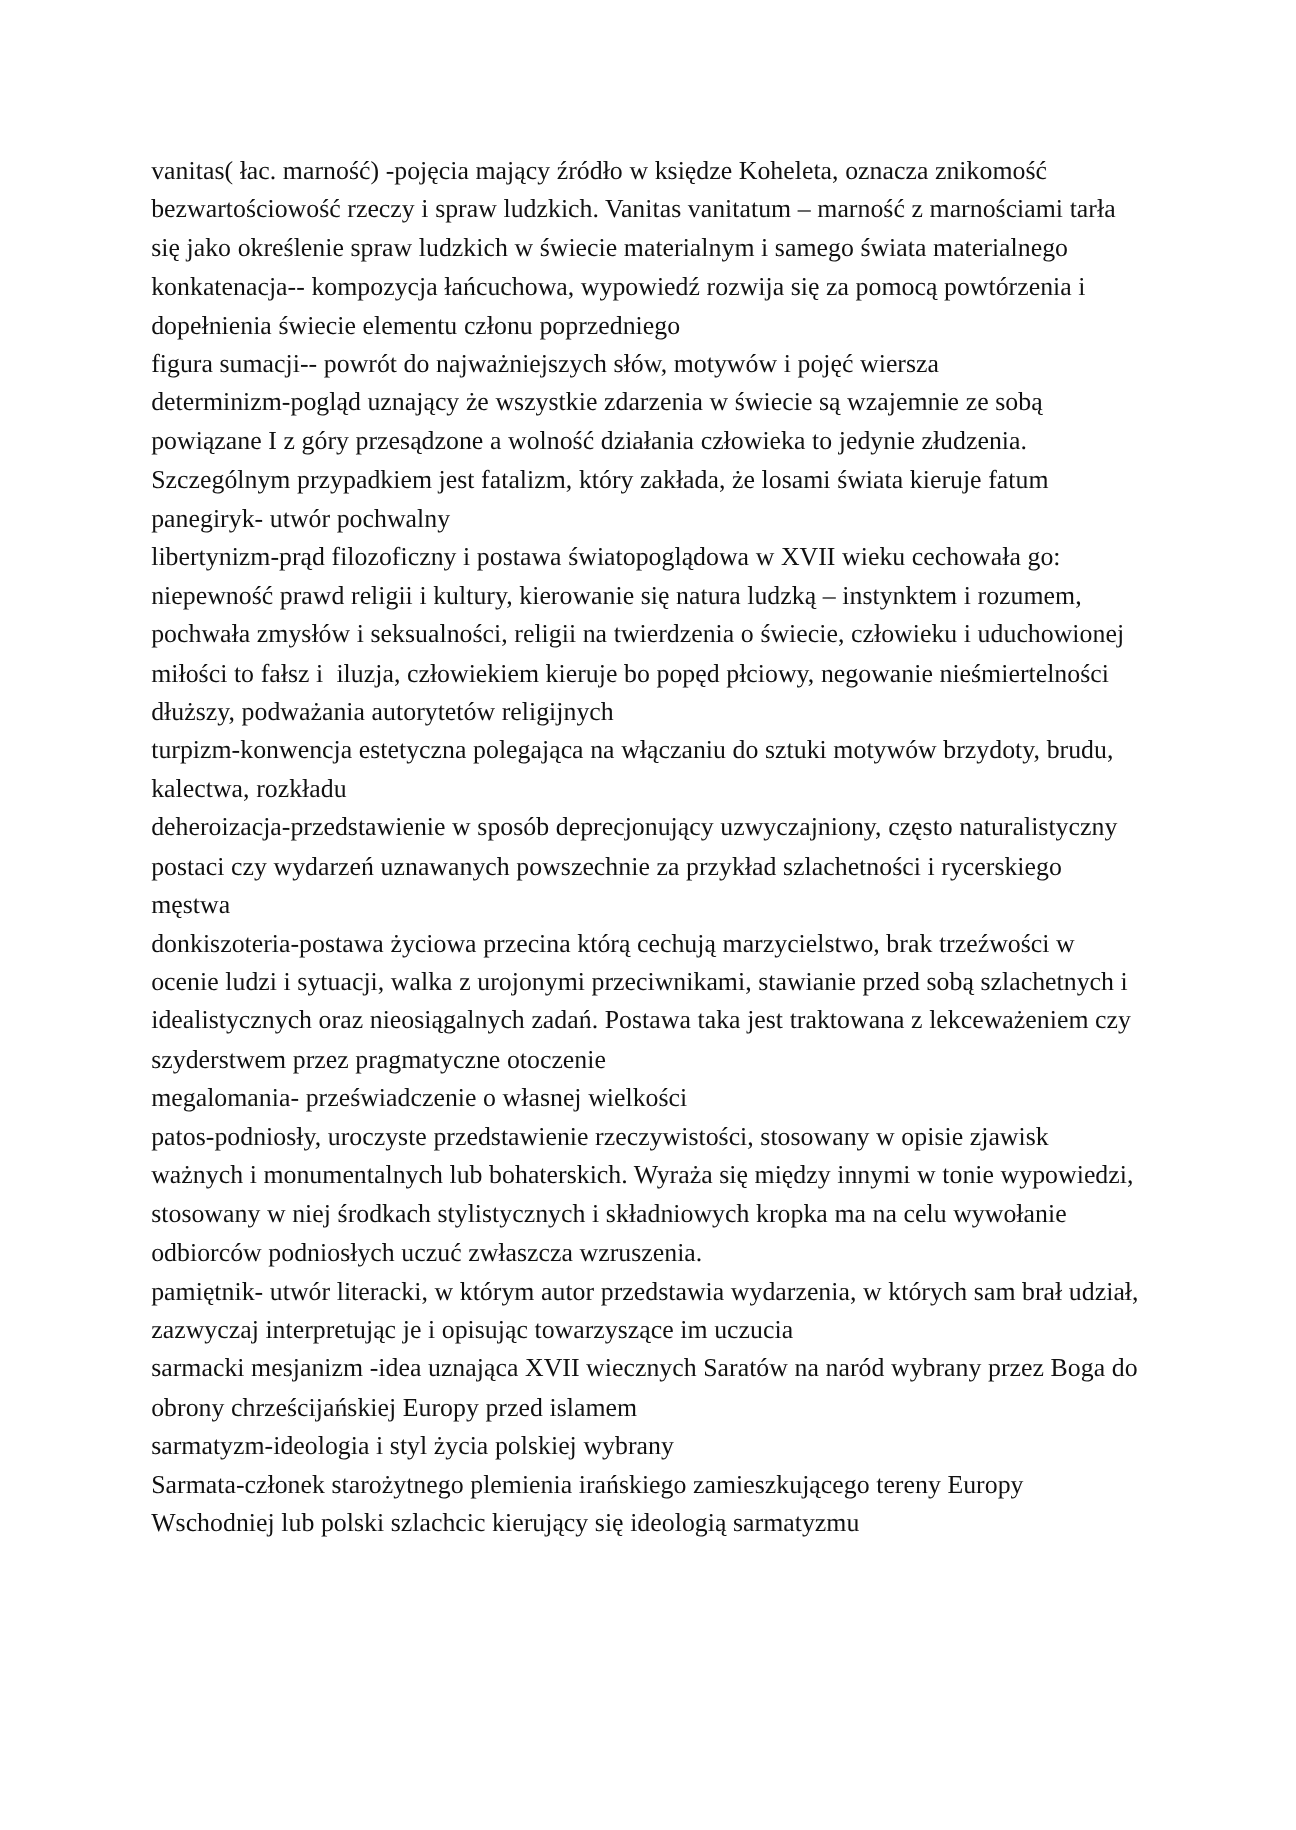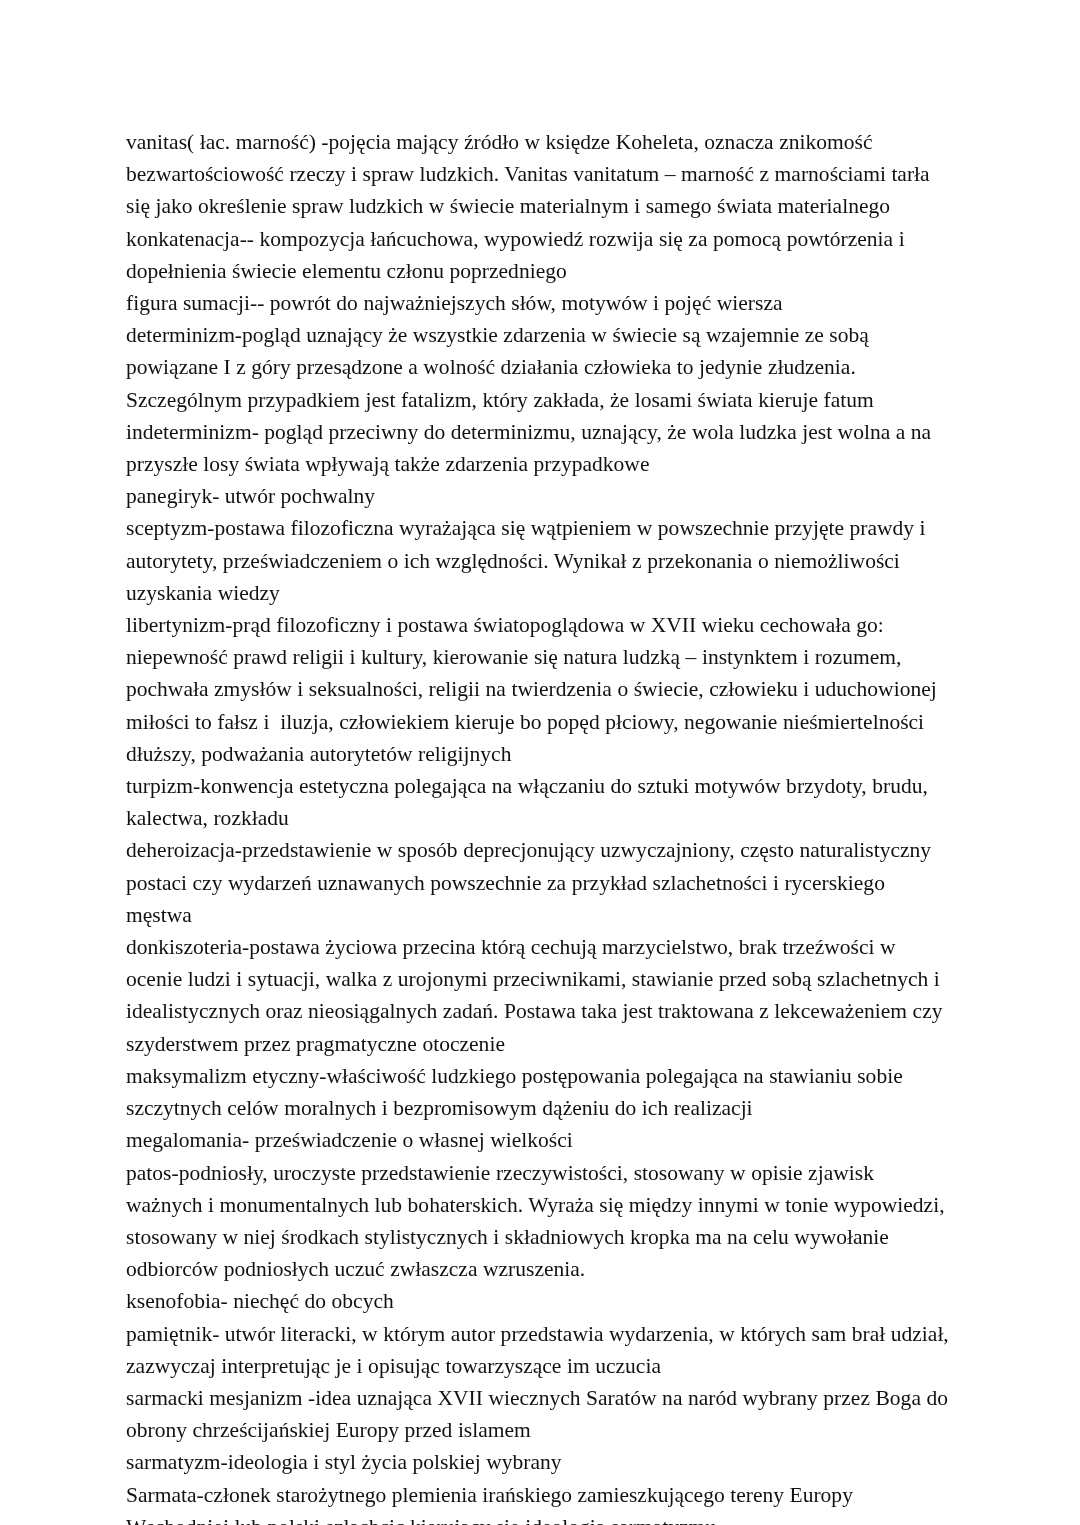--- a/index.html
+++ b/index.html
@@ -43,29 +43,25 @@
 </style>
 </head>
 <body>
 
 <div class="page">
   <div class="text-body">
     <p class="para">vanitas( łac. marność) -pojęcia mający źródło w księdze Koheleta, oznacza znikomość bezwartościowość rzeczy i spraw ludzkich. Vanitas vanitatum – marność z marnościami tarła się jako określenie spraw ludzkich w świecie materialnym i samego świata materialnego</p>
     <p class="para">konkatenacja-- kompozycja łańcuchowa, wypowiedź rozwija się za pomocą powtórzenia i dopełnienia świecie elementu członu poprzedniego</p>
     <p class="para">figura sumacji-- powrót do najważniejszych słów, motywów i pojęć wiersza</p>
     <p class="para">determinizm-pogląd uznający że wszystkie zdarzenia w świecie są wzajemnie ze sobą powiązane I z góry przesądzone a wolność działania człowieka to jedynie złudzenia. Szczególnym przypadkiem jest fatalizm, który zakłada, że losami świata kieruje fatum</p>
-    <p class="para">indeterminizm- pogląd przeciwny do determinizmu, uznający, że wola ludzka jest wolna a na przyszłe losy świata wpływają także zdarzenia przypadkowe</p>
     <p class="para">panegiryk- utwór pochwalny</p>
-    <p class="para">sceptyzm-postawa filozoficzna wyrażająca się wątpieniem w powszechnie przyjęte prawdy i autorytety, przeświadczeniem o ich względności. Wynikał z przekonania o niemożliwości uzyskania wiedzy</p>
     <p class="para">libertynizm-prąd filozoficzny i postawa światopoglądowa w XVII wieku cechowała go: niepewność prawd religii i kultury, kierowanie się natura ludzką – instynktem i rozumem, pochwała zmysłów i seksualności, religii na twierdzenia o świecie, człowieku i uduchowionej miłości to fałsz i  iluzja, człowiekiem kieruje bo popęd płciowy, negowanie nieśmiertelności dłuższy, podważania autorytetów religijnych</p>
     <p class="para">turpizm-konwencja estetyczna polegająca na włączaniu do sztuki motywów brzydoty, brudu, kalectwa, rozkładu</p>
     <p class="para">deheroizacja-przedstawienie w sposób deprecjonujący uzwyczajniony, często naturalistyczny postaci czy wydarzeń uznawanych powszechnie za przykład szlachetności i rycerskiego męstwa</p>
     <p class="para">donkiszoteria-postawa życiowa przecina którą cechują marzycielstwo, brak trzeźwości w ocenie ludzi i sytuacji, walka z urojonymi przeciwnikami, stawianie przed sobą szlachetnych i idealistycznych oraz nieosiągalnych zadań. Postawa taka jest traktowana z lekceważeniem czy szyderstwem przez pragmatyczne otoczenie</p>
-    <p class="para">maksymalizm etyczny-właściwość ludzkiego postępowania polegająca na stawianiu sobie szczytnych celów moralnych i bezpromisowym dążeniu do ich realizacji</p>
     <p class="para">megalomania- przeświadczenie o własnej wielkości</p>
     <p class="para">patos-podniosły, uroczyste przedstawienie rzeczywistości, stosowany w opisie zjawisk ważnych i monumentalnych lub bohaterskich. Wyraża się między innymi w tonie wypowiedzi, stosowany w niej środkach stylistycznych i składniowych kropka ma na celu wywołanie odbiorców podniosłych uczuć zwłaszcza wzruszenia.</p>
-    <p class="para">ksenofobia- niechęć do obcych</p>
     <p class="para">pamiętnik- utwór literacki, w którym autor przedstawia wydarzenia, w których sam brał udział, zazwyczaj interpretując je i opisując towarzyszące im uczucia</p>
     <p class="para">sarmacki mesjanizm -idea uznająca XVII wiecznych Saratów na naród wybrany przez Boga do obrony chrześcijańskiej Europy przed islamem</p>
     <p class="para">sarmatyzm-ideologia i styl życia polskiej wybrany</p>
     <p class="para">Sarmata-członek starożytnego plemienia irańskiego zamieszkującego tereny Europy Wschodniej lub polski szlachcic kierujący się ideologią sarmatyzmu</p>
   </div>
 </div>
 
 </body></html>

